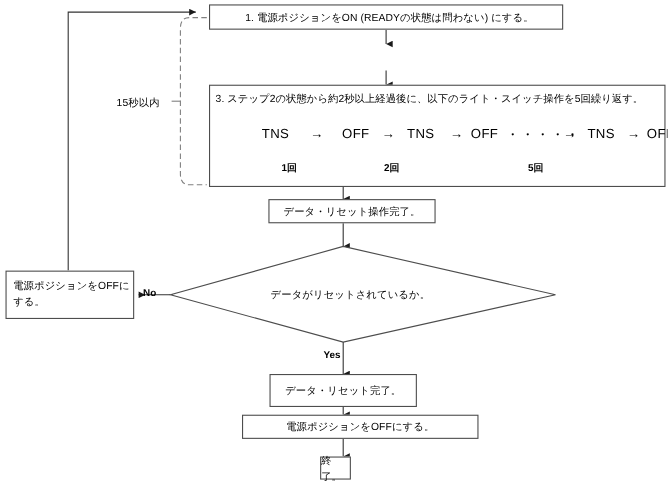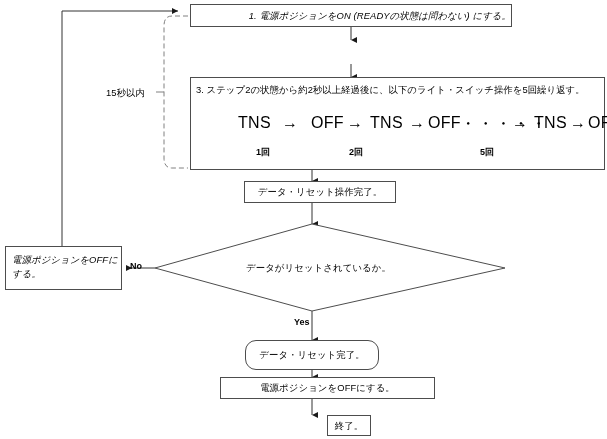--- a/index.html
+++ b/index.html
@@ -21,21 +21,21 @@
     box-sizing: border-box;
     border: 1px solid #4d4d4d;
     background: #ffffff;
     display: flex;
     align-items: center;
     font-size: 9.4px;
     line-height: 1.45;
     letter-spacing: 0.1px;
     white-space: pre-wrap;
   }
-  .box.pad-left { padding-left: 6px; justify-content: flex-end; font-style: italic; }
+  .box.pad-left { padding-left: 6px; justify-content: center; }
   .box.center   { justify-content: center; }
   .box.topalign { align-items: flex-start; padding-top: 4px; }
 
   .svg-layer {
     position: absolute;
     left: 0;
     top: 0;
     width: 607px;
     height: 439px;
     pointer-events: none;
@@ -50,21 +50,21 @@
   }
   .lbl-small {
     position: absolute;
     font-size: 9px;
     line-height: 1.2;
     white-space: nowrap;
     font-weight: bold;
   }
   .seq {
     position: absolute;
-    font-size: 16px;
+    font-size: 12px;
     letter-spacing: 0.3px;
     white-space: nowrap;
   }
   .diamond-text {
     position: absolute;
     font-size: 9.4px;
     white-space: nowrap;
     letter-spacing: 0.1px;
   }
   .step3-title {
@@ -166,25 +166,25 @@
   <div class="diamond-text" style="left:246px; top:262px;">データがリセットされているか。</div>
 
   <div class="box pad-left topalign" style="left:5px; top:246px; width:117px; height:44px; padding-top:6px;">
     <span>電源ポジションをOFFにする。</span>
   </div>
 
   <div class="lbl-small" style="left:130px; top:261px;">No</div>
 
   <div class="lbl-small" style="left:294px; top:317px;">Yes</div>
 
-  <div class="box center" style="left:245px; top:340px; width:134px; height:30px;border-radius:11px;">
+  <div class="box center" style="left:245px; top:340px; width:134px; height:30px;">
     <span>データ・リセット完了。</span>
   </div>
 
   <div class="box center" style="left:220px; top:377px; width:215px; height:22px;">
     <span>電源ポジションをOFFにする。</span>
   </div>
 
-  <div class="box center" style="left:291px; top:415px; width:44px; height:21px;margin-left:36px;">
+  <div class="box center" style="left:291px; top:415px; width:28px; height:21px;">
     <span>終了。</span>
   </div>
 
 </div>
 
 </body></html>

